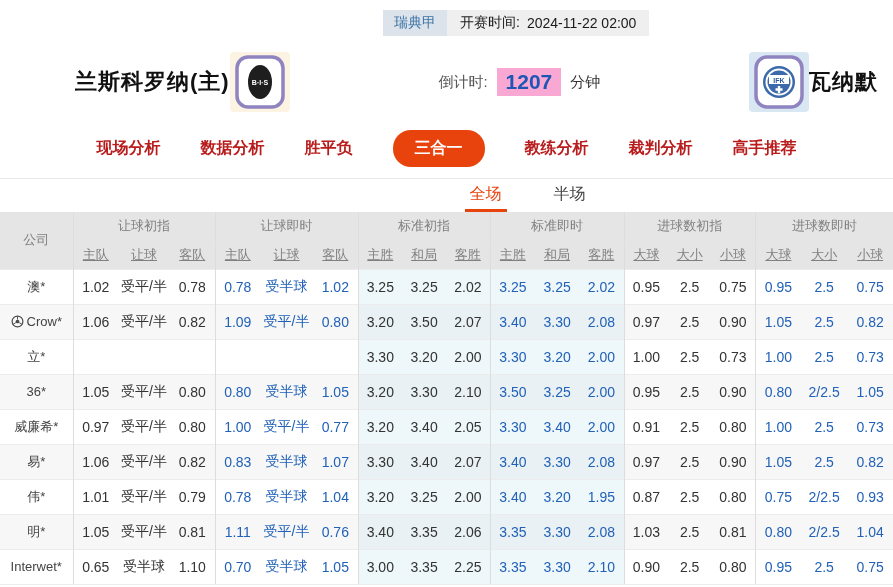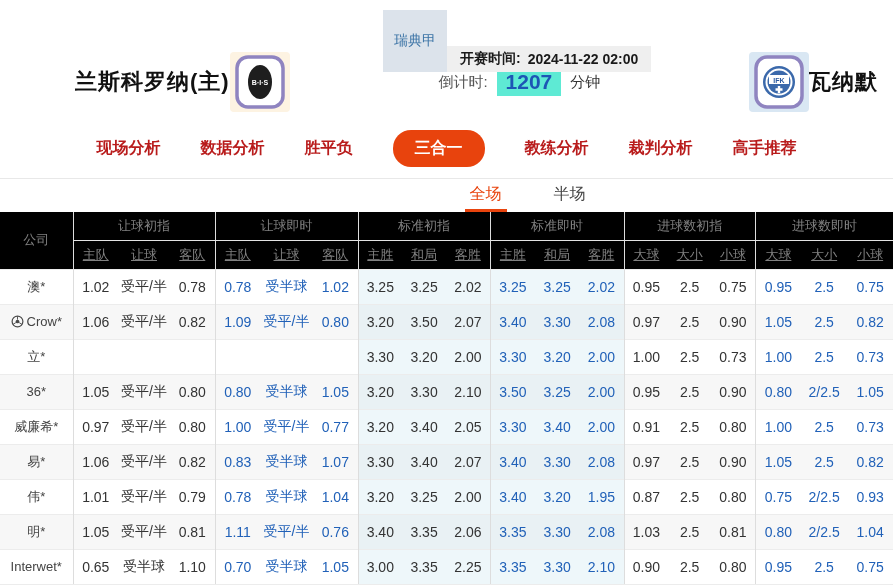--- a/index.html
+++ b/index.html
@@ -5,41 +5,41 @@
   * { box-sizing: border-box; }
   html,body { margin:0; padding:0; }
   body {
     width:893px; height:587px; overflow:hidden; background:#fff;
     font-family:"Liberation Sans","DejaVu Sans",sans-serif; color:#333;
   }
   
   .topbar { height:45px; position:relative;padding-left:11px; }
   .meta { position:absolute; left:383px; top:10px; display:flex; font-size:14px; }
   .league-badge { background:#dce3eb; color:#3c74a6; padding:4px 11px; display:flex; align-items:center; cursor:pointer; }
-  .kickoff { background:#efefef; color:#1a1a1a; font-weight:bold; padding:4px 13px; display:flex; align-items:center; gap:7px; white-space:nowrap;margin-top:36px; }
+  .kickoff { background:#efefef; color:#1a1a1a; font-weight:normal; padding:4px 13px; display:flex; align-items:center; gap:7px; white-space:nowrap; }
   
   .match-header { height:74px; display:flex; align-items:center; justify-content:space-between; padding:0 15px 0 75px; }
   .team { display:flex; align-items:center; }
   .team-name { font-size:22px; font-weight:bold; color:#111; letter-spacing:1px; white-space:nowrap; }
   .logo { width:60px; height:60px; flex:0 0 auto; }
   .countdown { display:flex; align-items:center; gap:9px; font-size:15px; color:#555; }
-  .cd-value { background:#5eead4; color:#1d56b5; font-weight:bold; font-size:21px; padding:2px 9px; }
+  .cd-value { background:#f9a8d4; color:#1d56b5; font-weight:bold; font-size:21px; padding:2px 9px; }
   .cd-unit { color:#333; }
   
   .nav { height:60px; display:flex; align-items:center; justify-content:center; gap:40px; border-bottom:1px solid #e8e8e8; }
   .nav-item { font-size:16px; font-weight:bold; color:#b91c1c; cursor:pointer; white-space:nowrap; }
   .nav-item.active { background:#e8430d; color:#fff; border-radius:18px; padding:8px 22px; }
   
   .subtabs { height:33px; display:flex; justify-content:center; gap:42px; padding-left:162px; }
   .subtab { font-size:16px; color:#444; cursor:pointer; display:flex; align-items:center; padding:0 5px; border-bottom:3px solid transparent; }
   .subtab.active { color:#e8430d; border-bottom-color:#e8430d; }
   
   table.odds { width:893px; border-collapse:collapse; table-layout:fixed; }
   table.odds th, table.odds td { padding:0; text-align:center; overflow:hidden; white-space:nowrap; }
-  thead th { background:#000000; color:#808080; font-weight:normal; font-size:13px; }
+  thead th { background:#e5e5e5; color:#808080; font-weight:normal; font-size:13px; }
   thead th.grp { height:28px; border-bottom:1px solid #e4e4e4; }
   thead th.sub { height:29px;text-decoration:underline; }
   thead { border-bottom:1px solid #ddd; }
   .gs { border-left:1px solid #ddd; }
   tbody td { height:35px; font-size:14px; color:#333; border-top:1px solid #ececec; }
   tbody tr:last-child td { border-bottom:1px solid #ececec; }
   tbody td.live { color:#2161b8; }
   tbody td.std { background:#eef7fa; }
   tbody tr.even td { background:#f7f7f7; }
   tbody tr.even td.std { background:#e9f1f4; }

